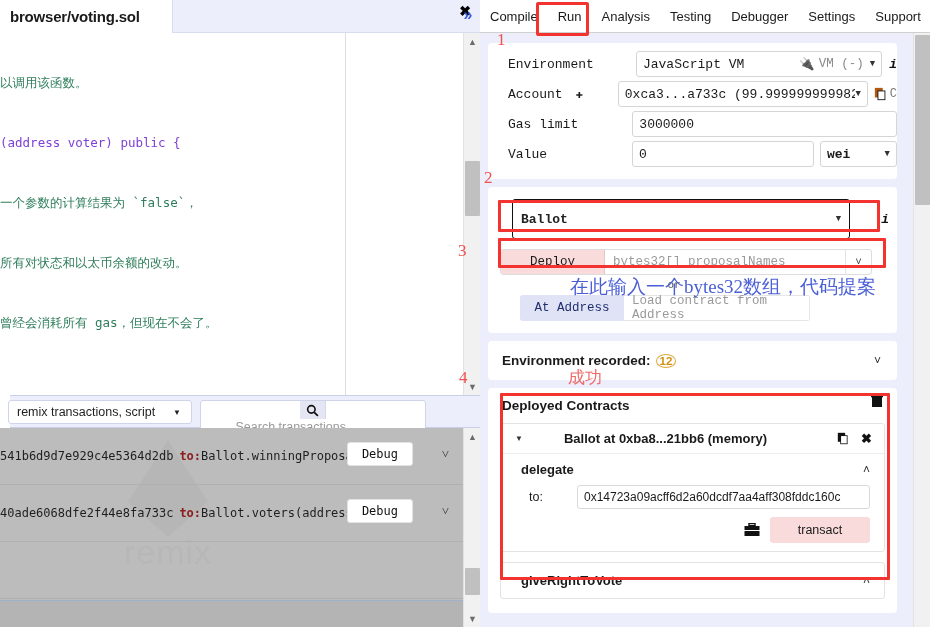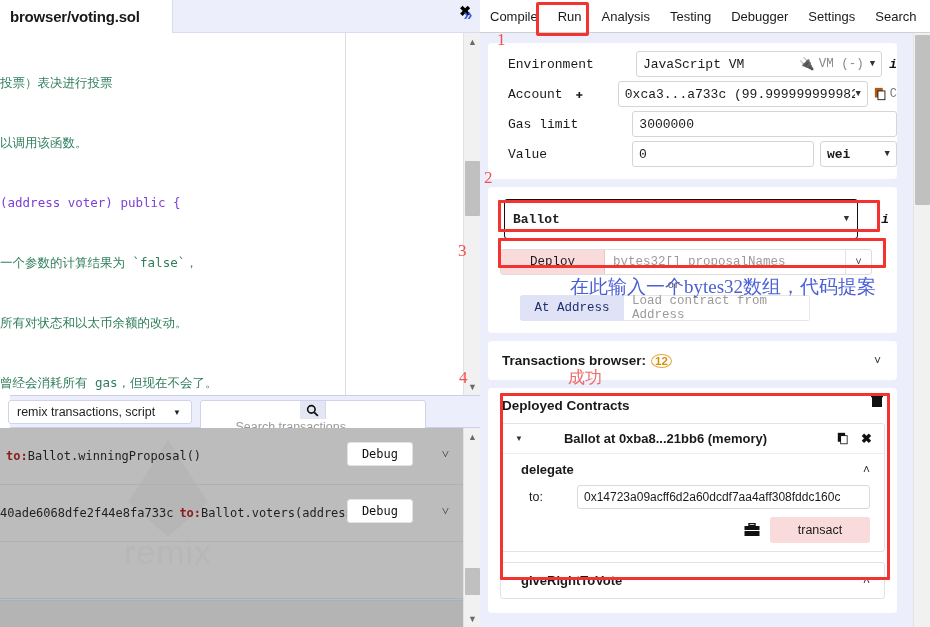--- a/index.html
+++ b/index.html
@@ -208,21 +208,21 @@
     height: 26px; border: 1px solid #d5d5d5; border-radius: 3px;
     background: #fff; display: flex; align-items: center;
     padding: 0 6px; font-size: 13px; color: #1a1a1a; position: relative;
   }
   .caret-dn { font-size: 9px; color: #333; margin-left: 6px; }
   .vm-tag { color: #8a8a8a; font-size: 12.5px; margin-left: auto; display: flex; align-items:center; gap:4px;}
   .info-i { font-weight: bold; font-size: 13px; color: #111; margin-left: 7px; font-style: italic;}
 
   
   .contract-select {
-    position: relative; margin: 0 16px; height: 40px;
+    position: relative; margin: 0 24px; height: 40px;
     border: 1px solid #111; border-radius: 3px; background: #fff;
     display: flex; align-items: center; padding: 0 8px;
     font-size: 13px; font-weight: 600;
   }
   .deploy-row {
     position: relative; margin: 0 12px; height: 26px; display: flex;
     border: 1px solid #ddd; border-radius: 3px; overflow: hidden; background:#fff;
   }
   .deploy-btn {
     width: 104px; background: #fadbdb; display: flex; align-items: center;
@@ -349,21 +349,20 @@
 
     <div id="tabbar">
       <div class="file-tab">
         <span class="tab-title">browser/voting.sol</span>
       </div>
       <span class="tab-close">✖</span>
       <div id="tab-expand">»</div>
     </div>
 
     <div id="editor">
-      <div class="codeline c-com">投票）表决进行投票</div>
       <div class="codeline c-com">以调用该函数。</div>
       <div class="codeline c-kw">(address voter) public {</div>
       <div class="codeline c-com">一个参数的计算结果为 `false`，</div>
       <div class="codeline c-com">所有对状态和以太币余额的改动。</div>
       <div class="codeline c-com">曾经会消耗所有 gas，但现在不会了。</div>
       
       
       
       
       
@@ -407,20 +406,21 @@
     </div>
 
     <div id="terminal">
       <div id="term-watermark">
         <div class="logo"></div>
         <div class="logo2"></div>
         <div class="word">remix</div>
       </div>
 
       <div class="log-row" style="top:0">
+        <span class="hashpart" style="padding-left:0px">541b6d9d7e929c4e5364d2db</span>
         <span class="tolabel" style="padding-left:6px">to:</span>
         <span>Ballot.winningProposal()</span>
         <div class="debug-btn">Debug</div>
         <div class="log-caret">˅</div>
       </div>
       <div class="log-row">
         <span class="hashpart" style="padding-left:0px">40ade6068dfe2f44e8fa733c</span>
         <span class="tolabel" style="padding-left:6px">to:</span>
         <span>Ballot.voters(address)</span>
         <div class="debug-btn">Debug</div>
@@ -439,21 +439,21 @@
 
   <div id="right-pane">
 
     <div id="menubar">
       <div class="menu-item">Compile</div>
       <div class="menu-item">Run</div>
       <div class="menu-item">Analysis</div>
       <div class="menu-item">Testing</div>
       <div class="menu-item">Debugger</div>
       <div class="menu-item">Settings</div>
-      <div class="menu-item">Search</div>
+      <div class="menu-item">Support</div>
     </div>
     <div id="menu-run-box"></div>
 
     <div id="panel">
 
       <div class="card" style="margin-top:10px;padding:6px 0 10px 0;">
         <div class="srow">
           <div class="slabel">Environment</div>
           <div class="sfield" style="width:250px">
             <span>JavaScript VM</span>
@@ -521,21 +521,21 @@
 
         <div class="or-line" style="width:372px;">or</div>
 
         <div class="ataddr-row" style="width:290px;margin-left:32px;">
           <div class="ataddr-btn">At Address</div>
           <div class="ataddr-input">Load contract from Address</div>
         </div>
       </div>
 
       <div id="tx-card">
-        <span class="txt">Transactions browser:</span>
+        <span class="txt">Environment recorded:</span>
         <span class="tx-badge">12</span>
         <span id="tx-caret">˅</span>
       </div>
 
       <div id="dc-card">
         <div id="dc-title">Deployed Contracts</div>
         <span id="dc-trash">
           <svg width="12" height="14" viewBox="0 0 12 14">
             <rect x="1" y="3" width="10" height="10" fill="#111"></rect>
             <rect x="0" y="1.5" width="12" height="1.8" fill="#111"></rect>

